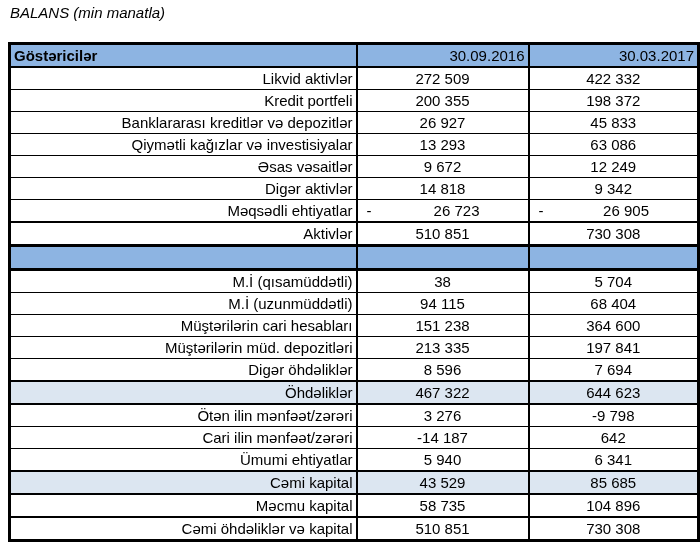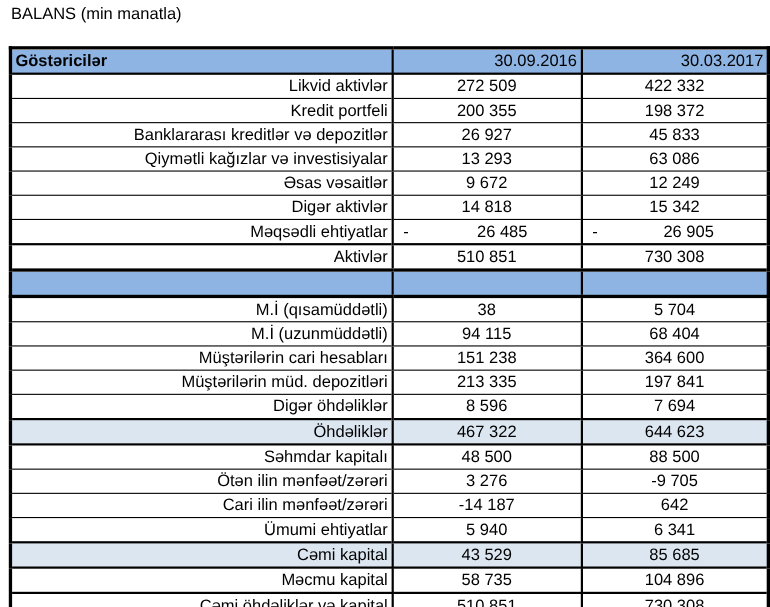--- a/index.html
+++ b/index.html
@@ -17,20 +17,21 @@
     height: 552px;
     overflow: hidden;
   }
   .title {
     position: absolute;
     left: 10px;
     top: 4px;
     font-size: 15px;
     font-weight: 400;
     white-space: nowrap;
+    font-style: italic;
   }
   table.balans {
     position: absolute;
     left: 8px;
     top: 42px;
     width: 689px;
     border-collapse: collapse;
     table-layout: fixed;
     font-size: 15px;
   }
@@ -135,28 +136,28 @@
           <td class="c-num">63 086</td>
         </tr>
         <tr class="row-normal">
           <td class="c-label">Əsas vəsaitlər</td>
           <td class="c-num">9 672</td>
           <td class="c-num">12 249</td>
         </tr>
         <tr class="row-normal">
           <td class="c-label">Digər aktivlər</td>
           <td class="c-num">14 818</td>
-          <td class="c-num">15 342</td>
+          <td class="c-num">9 342</td>
         </tr>
         <tr class="row-neg">
           <td class="c-label">Məqsədli ehtiyatlar</td>
           <td class="c-num acct">
             <div class="acct-wrap">
               <span>-</span>
-              <span>26 485</span>
+              <span>26 723</span>
             </div>
           </td>
           <td class="c-num acct">
             <div class="acct-wrap">
               <span>-</span>
               <span>26 905</span>
             </div>
           </td>
         </tr>
         <tr class="row-total">
@@ -193,28 +194,23 @@
           <td class="c-label">Digər öhdəliklər</td>
           <td class="c-num">8 596</td>
           <td class="c-num">7 694</td>
         </tr>
         <tr class="row-totalBlue">
           <td class="c-label">Öhdəliklər</td>
           <td class="c-num">467 322</td>
           <td class="c-num">644 623</td>
         </tr>
         <tr class="row-normal">
-          <td class="c-label">Səhmdar kapitalı</td>
-          <td class="c-num">48 500</td>
-          <td class="c-num">88 500</td>
-        </tr>
-        <tr class="row-normal">
           <td class="c-label">Ötən ilin mənfəət/zərəri</td>
           <td class="c-num">3 276</td>
-          <td class="c-num">-9 705</td>
+          <td class="c-num">-9 798</td>
         </tr>
         <tr class="row-normal">
           <td class="c-label">Cari ilin mənfəət/zərəri</td>
           <td class="c-num">-14 187</td>
           <td class="c-num">642</td>
         </tr>
         <tr class="row-normal">
           <td class="c-label">Ümumi ehtiyatlar</td>
           <td class="c-num">5 940</td>
           <td class="c-num">6 341</td>

